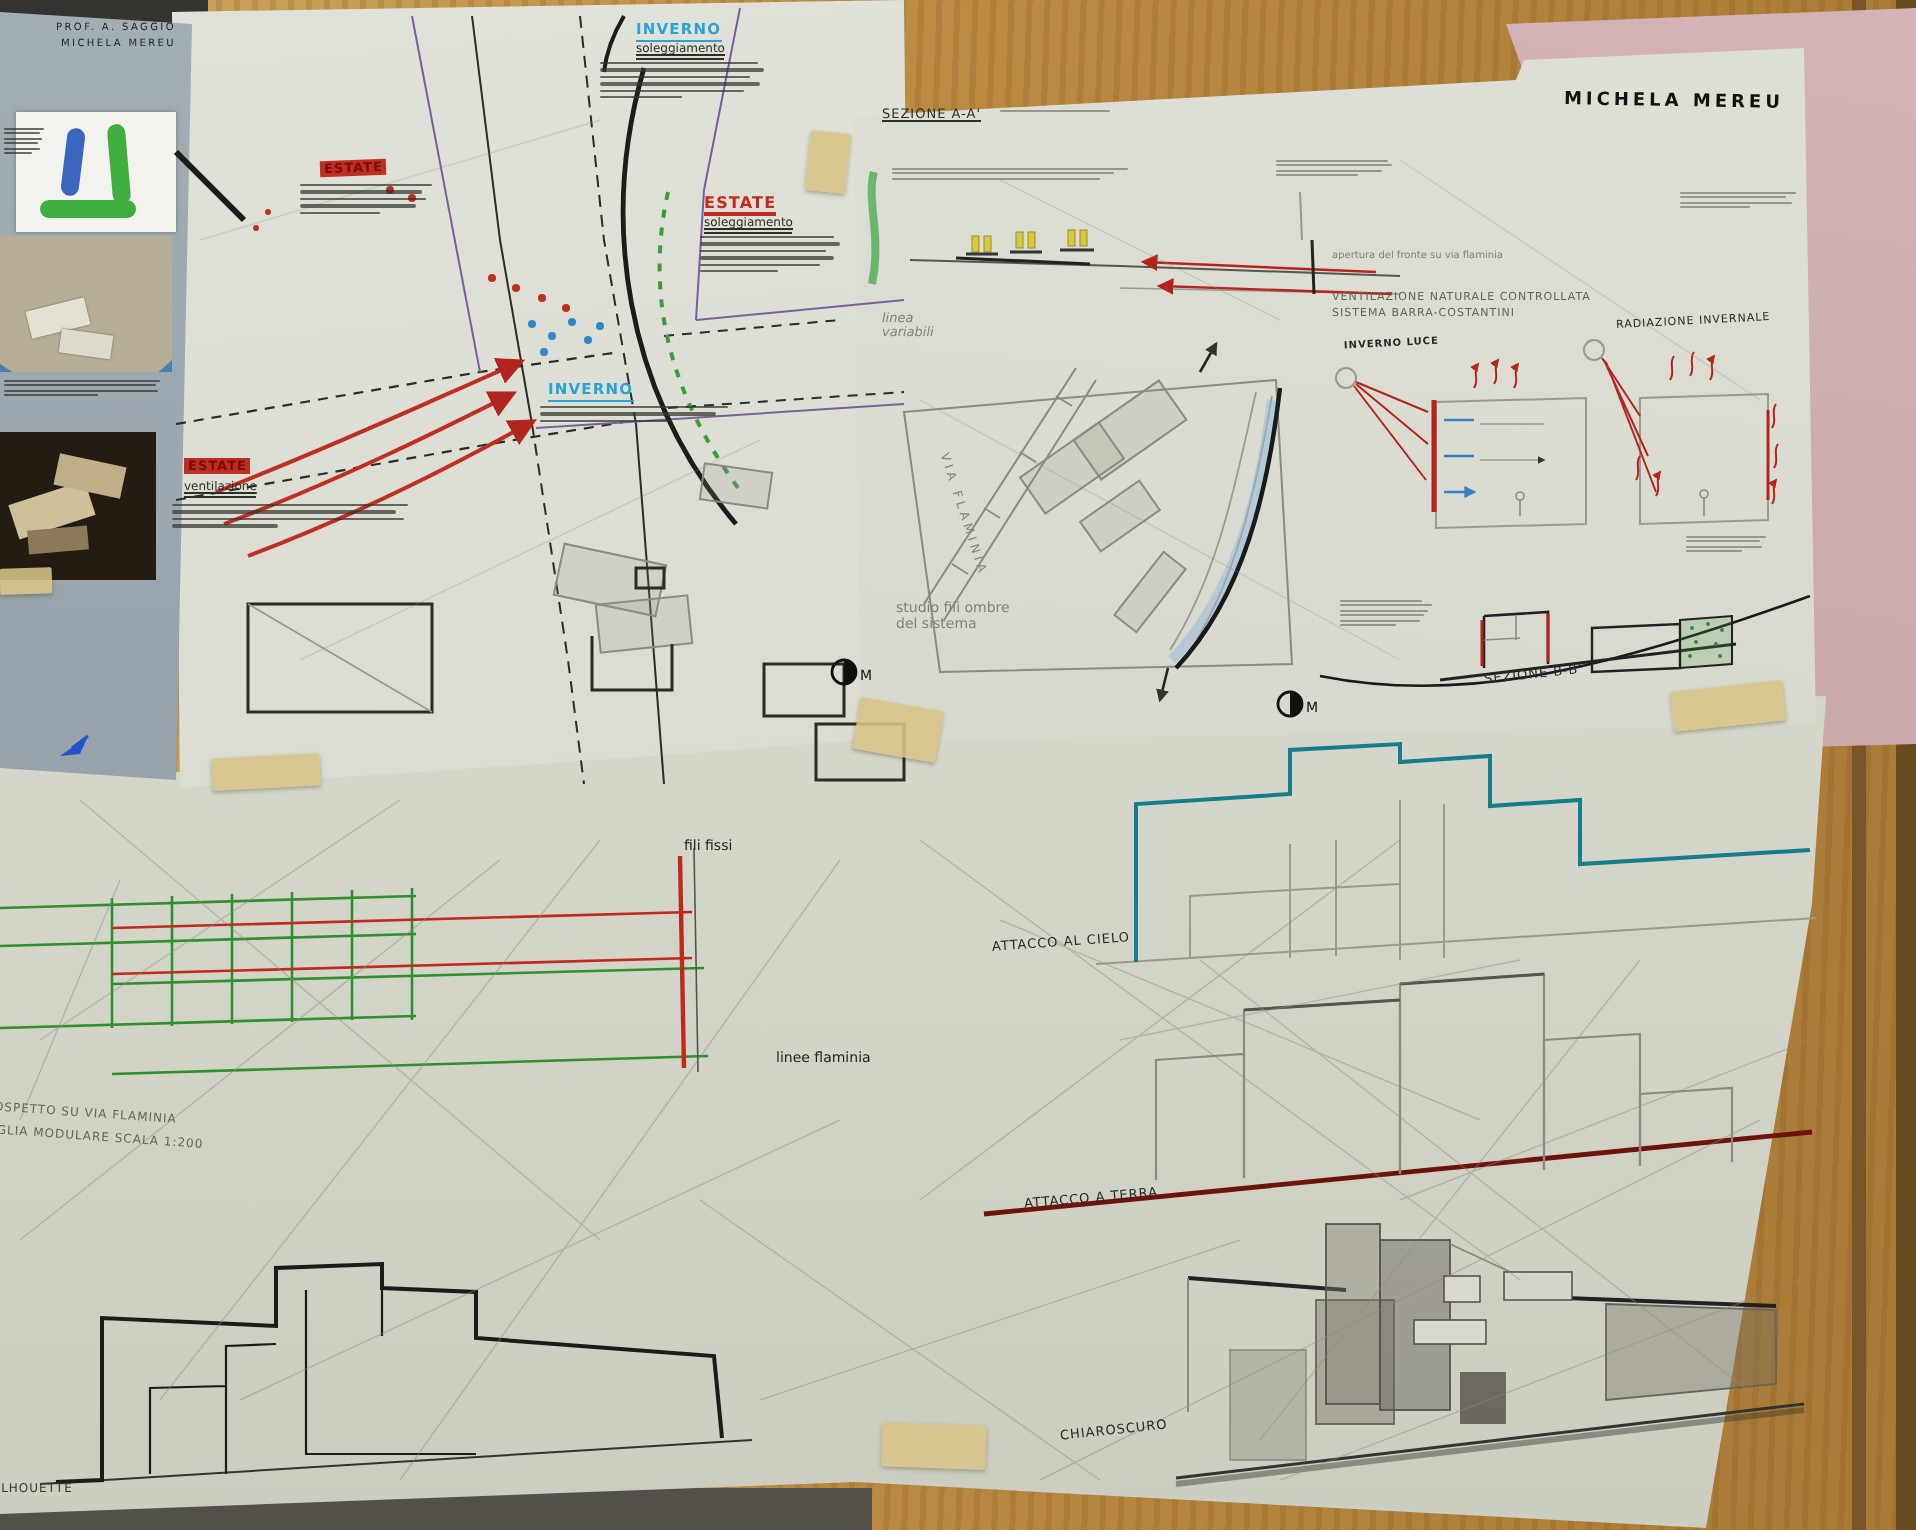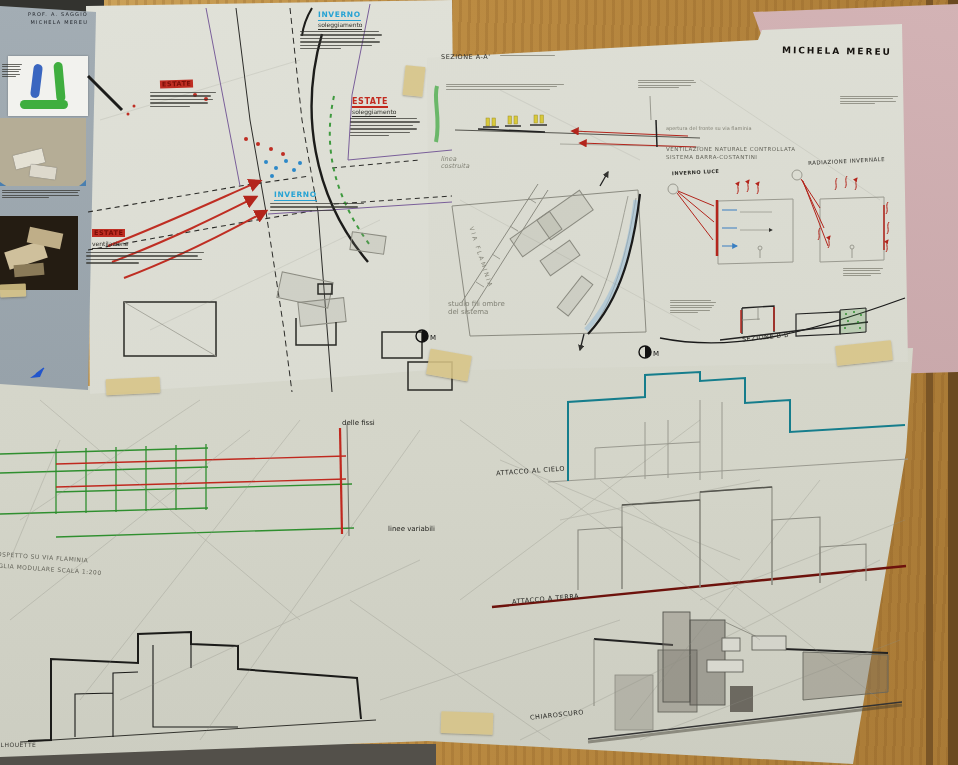--- a/index.html
+++ b/index.html
@@ -22,21 +22,21 @@
     clip-path:polygon(0px 6px,96px 12px,88px 390px,0px 384px);filter:drop-shadow(2px 2px 3px rgba(20,20,20,.5));}
   .art{position:absolute;inset:0;z-index:7;pointer-events:none;}
   .labels{position:absolute;inset:0;z-index:8;pointer-events:none;}
   .tape{position:absolute;z-index:9;background:rgba(215,196,134,.88);
     box-shadow:0 1px 2px rgba(60,50,20,.35);border-radius:1px;}
   .lb{position:absolute;white-space:nowrap;color:#2a2a26;line-height:1.15;}
   .red-block{background:#bf2e23;color:#7a0f07;font-weight:bold;font-size:6.5px;
     padding:0 2px;letter-spacing:.5px;line-height:8px;}
   .red-ul{color:#c22a1f;font-weight:bold;font-size:8px;border-bottom:2px solid #c22a1f;letter-spacing:.6px;}
   .cyan-ul{color:#27a3d4;font-weight:bold;font-size:7.5px;border-bottom:1.5px solid #27a3d4;letter-spacing:.6px;}
-  .hand{font-size:6px;color:#2e2e29;}
+  .hand{font-size:6px;color:#2e2e29;text-decoration:underline;}
   .hand-ul{border-bottom:1px solid #2e2e29;}
   .pencil{color:#828276;}
   .pencil-dk{color:#64645a;}
   .author{font-size:9px;font-weight:bold;letter-spacing:2px;color:#15120e;}
   .caps{letter-spacing:.5px;}
   .scr{position:absolute;z-index:8;display:flex;flex-direction:column;gap:2px;}
   .scr i{display:block;height:1.4px;background:#35352f;opacity:.72;border-radius:1px;}
   .scr.pcl i{background:#8a8a7e;opacity:.85;}
   .scr.tny{gap:1.4px;} .scr.tny i{height:1px;}
   .pimg{position:absolute;overflow:hidden;}
@@ -427,31 +427,31 @@
     <span class="lb red-block" style="left:160px;top:80px;transform:rotate(-2deg);">ESTATE</span>
     <span class="lb red-ul" style="left:352px;top:97px;">ESTATE</span>
     <span class="lb hand hand-ul" style="left:352px;top:109px;">soleggiamento</span>
     <span class="lb red-block" style="left:92px;top:229px;">ESTATE</span>
     <span class="lb hand hand-ul" style="left:92px;top:241px;">ventilazione</span>
     <span class="lb cyan-ul" style="left:318px;top:11px;">INVERNO</span>
     <span class="lb hand hand-ul" style="left:318px;top:22px;">soleggiamento</span>
     <span class="lb cyan-ul" style="left:274px;top:191px;">INVERNO</span>
     <span class="lb author" style="left:782px;top:46px;transform:rotate(1deg);">MICHELA MEREU</span>
     <span class="lb hand caps" style="left:441px;top:54px;font-size:6.5px;">SEZIONE A-A'</span>
-    <span class="lb pencil" style="left:441px;top:156px;font-size:6.5px;font-style:italic;width:40px;white-space:normal;">linea costruita</span>
+    <span class="lb pencil" style="left:441px;top:156px;font-size:6.5px;font-style:italic;width:40px;white-space:normal;">linea variabili</span>
     <span class="lb pencil caps" style="left:474px;top:226px;font-size:6px;letter-spacing:2px;transform:rotate(72deg);transform-origin:0 0;">VIA FLAMINIA</span>
     <span class="lb pencil" style="left:448px;top:300px;font-size:7px;width:62px;white-space:normal;">studio fili ombre del sistema</span>
     <span class="lb pencil" style="left:666px;top:126px;font-size:5px;width:98px;white-space:normal;">apertura del fronte su via flaminia</span>
     <span class="lb pencil-dk caps" style="left:666px;top:146px;font-size:5.5px;">VENTILAZIONE NATURALE CONTROLLATA</span>
     <span class="lb pencil-dk caps" style="left:666px;top:154px;font-size:5.5px;">SISTEMA BARRA-COSTANTINI</span>
     <span class="lb caps" style="left:808px;top:158px;font-size:5.5px;transform:rotate(-3deg);">RADIAZIONE INVERNALE</span>
     <span class="lb caps" style="left:672px;top:170px;font-size:5px;font-weight:bold;transform:rotate(-3deg);">INVERNO LUCE</span>
     <span class="lb caps" style="left:742px;top:334px;font-size:6.5px;transform:rotate(-6deg);">SEZIONE B-B'</span>
-    <span class="lb" style="left:342px;top:419px;font-size:7px;color:#23231f;">delle fissi</span>
-    <span class="lb" style="left:388px;top:525px;font-size:7px;color:#23231f;">linee variabili</span>
+    <span class="lb" style="left:342px;top:419px;font-size:7px;color:#23231f;">fili fissi</span>
+    <span class="lb" style="left:388px;top:525px;font-size:7px;color:#23231f;">linee flaminia</span>
     <span class="lb pencil-dk caps" style="left:-12px;top:554px;font-size:6px;transform:rotate(4deg);">PROSPETTO SU VIA FLAMINIA</span>
     <span class="lb pencil-dk caps" style="left:-12px;top:566px;font-size:6px;transform:rotate(4deg);">MAGLIA MODULARE SCALA 1:200</span>
     <span class="lb caps" style="left:496px;top:468px;font-size:6.5px;transform:rotate(-4deg);">ATTACCO AL CIELO</span>
     <span class="lb caps" style="left:512px;top:596px;font-size:6.5px;transform:rotate(-5deg);">ATTACCO A TERRA</span>
     <span class="lb caps" style="left:530px;top:712px;font-size:6.5px;transform:rotate(-6deg);">CHIAROSCURO</span>
     <span class="lb caps" style="left:-6px;top:742px;font-size:6px;color:#3a3a34;">SILHOUETTE</span>
     <span class="lb" style="left:4px;top:12px;width:84px;text-align:right;font-size:5px;letter-spacing:1.2px;color:#22262c;">PROF.  A.  SAGGIO</span>
     <span class="lb" style="left:4px;top:20px;width:84px;text-align:right;font-size:5px;letter-spacing:1.2px;color:#22262c;">MICHELA  MEREU</span>
   </div>
 

